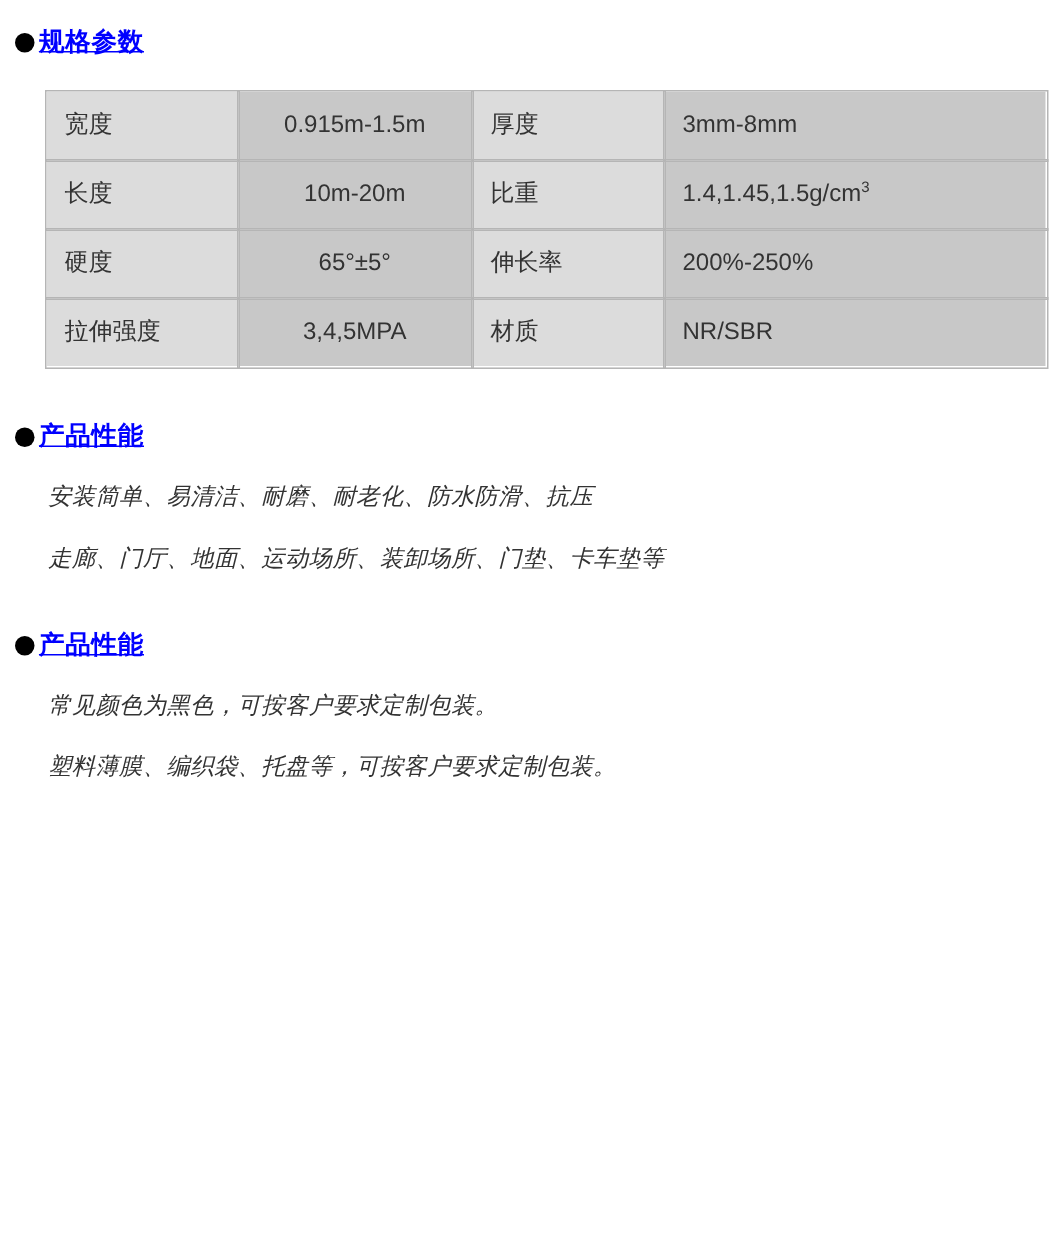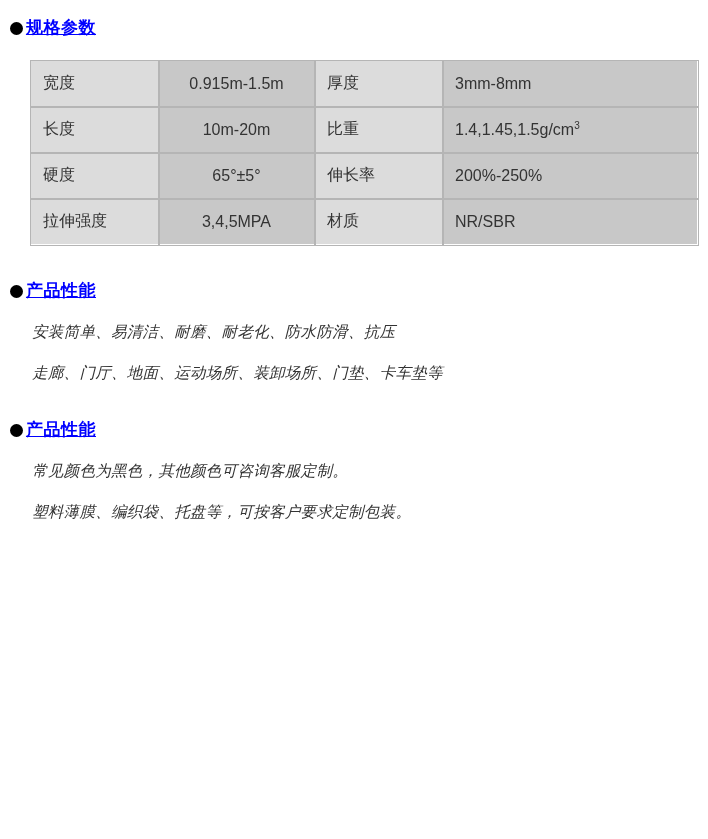--- a/index.html
+++ b/index.html
@@ -141,17 +141,17 @@
     <span class="section-title">产品性能</span>
   </div>
   <div class="section-body body-gap">安装简单、易清洁、耐磨、耐老化、防水防滑、抗压</div>
 
   <div class="section-body body-gap">走廊、门厅、地面、运动场所、装卸场所、门垫、卡车垫等</div>
 
   <div class="section-head sec-gap-top">
     <span class="bullet"></span>
     <span class="section-title">产品性能</span>
   </div>
-  <div class="section-body body-gap">常见颜色为黑色，其他颜色可咨询客服定制。</div>
+  <div class="section-body body-gap">常见颜色为黑色，可按客户要求定制包装。</div>
 
   <div class="section-body body-gap">塑料薄膜、编织袋、托盘等，可按客户要求定制包装。</div>
 
 </div>
 
 </body></html>

